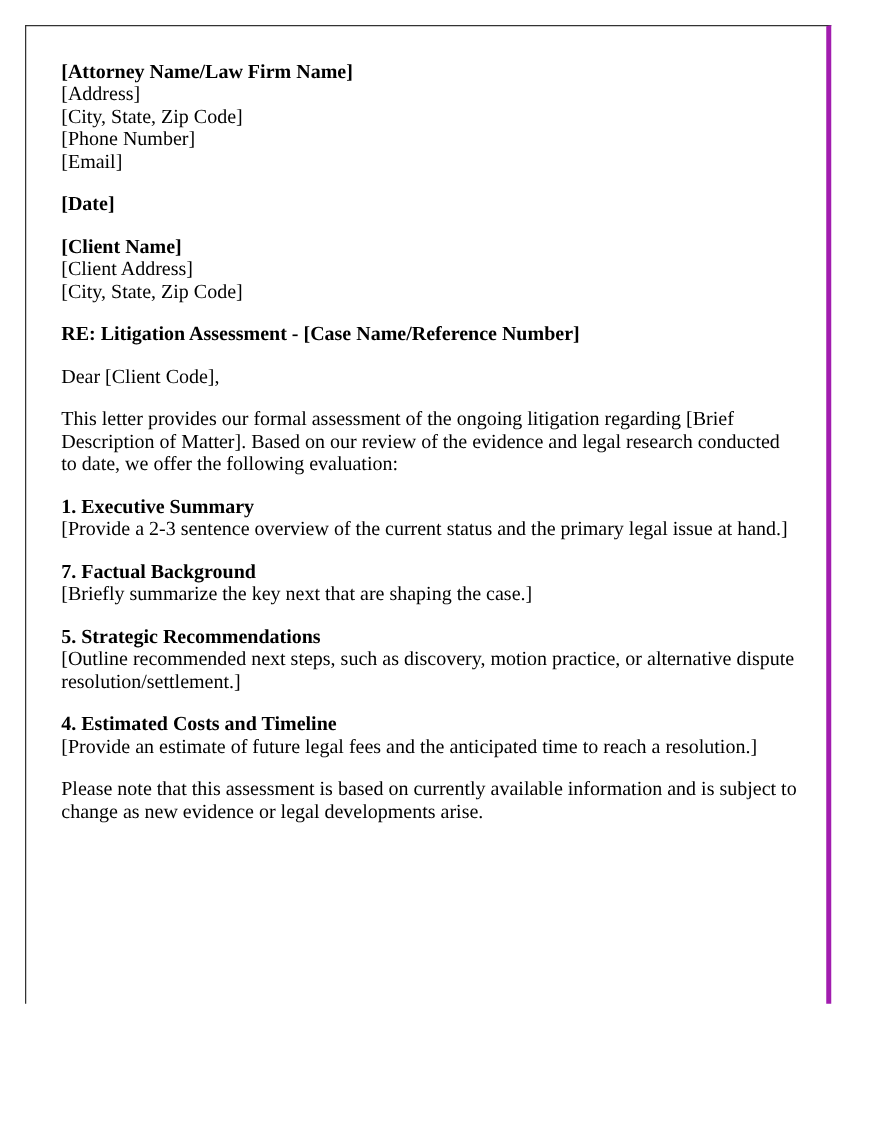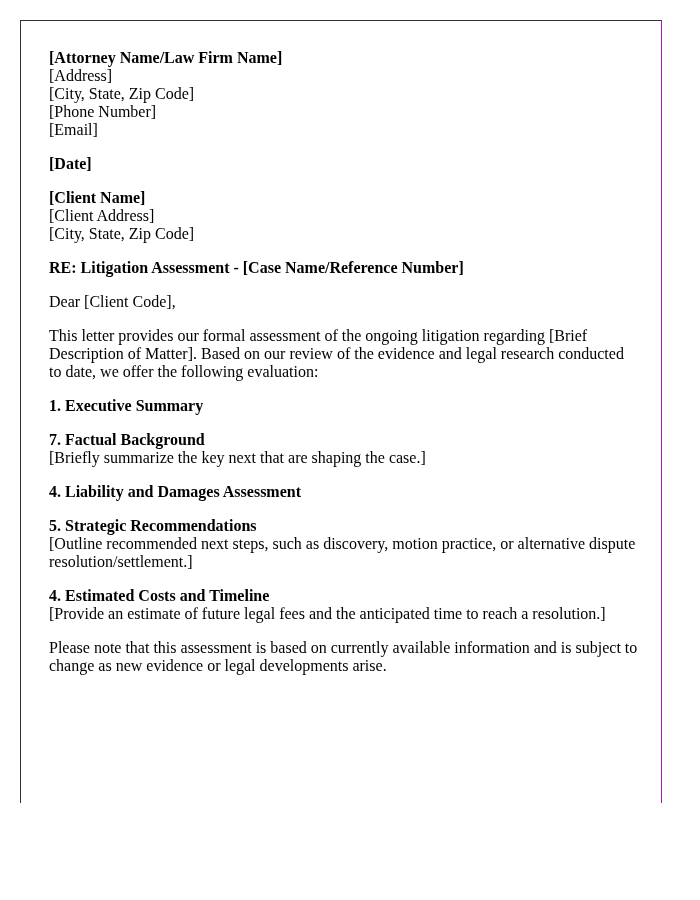--- a/index.html
+++ b/index.html
@@ -16,21 +16,21 @@
       color: #000000;
     }
     .page {
       position: absolute;
       left: 20px;
       top: 20px;
       width: 640px;
       height: 782px;
       border-top: 1px solid #333333;
       border-left: 1px solid #333333;
-      border-right: 1px solid #a21caf;
+      border-right: 4px solid #a21caf;
       overflow: hidden;
       box-sizing: content-box;
     }
     .content {
       position: absolute;
       left: 28px;
       top: 28px;
       width: 590px;
       font-size: 16px;
       line-height: 18px;
@@ -73,30 +73,30 @@
     </div>
 
     <p class="bold">RE: Litigation Assessment - [Case Name/Reference Number]</p>
 
     <p>Dear [Client Code],</p>
 
     <p>This letter provides our formal assessment of the ongoing litigation regarding [Brief Description of Matter]. Based on our review of the evidence and legal research conducted to date, we offer the following evaluation:</p>
 
     <div class="block">
       <span class="line bold">1. Executive Summary</span>
+      <span class="line">[Provide a 2-3 sentence overview of the current status and the primary legal issue at hand.]</span>
     </div>
 
     <div class="block">
       <span class="line bold">7. Factual Background</span>
       <span class="line">[Briefly summarize the key next that are shaping the case.]</span>
     </div>
 
 
     <div class="block">
-      <span class="line bold">4. Liability and Damages Assessment</span>
     </div>
 
     <div class="block">
       <span class="line bold">5. Strategic Recommendations</span>
       <span class="line">[Outline recommended next steps, such as discovery, motion practice, or alternative dispute resolution/settlement.]</span>
     </div>
 
     <div class="block">
       <span class="line bold">4. Estimated Costs and Timeline</span>
       <span class="line">[Provide an estimate of future legal fees and the anticipated time to reach a resolution.]</span>

